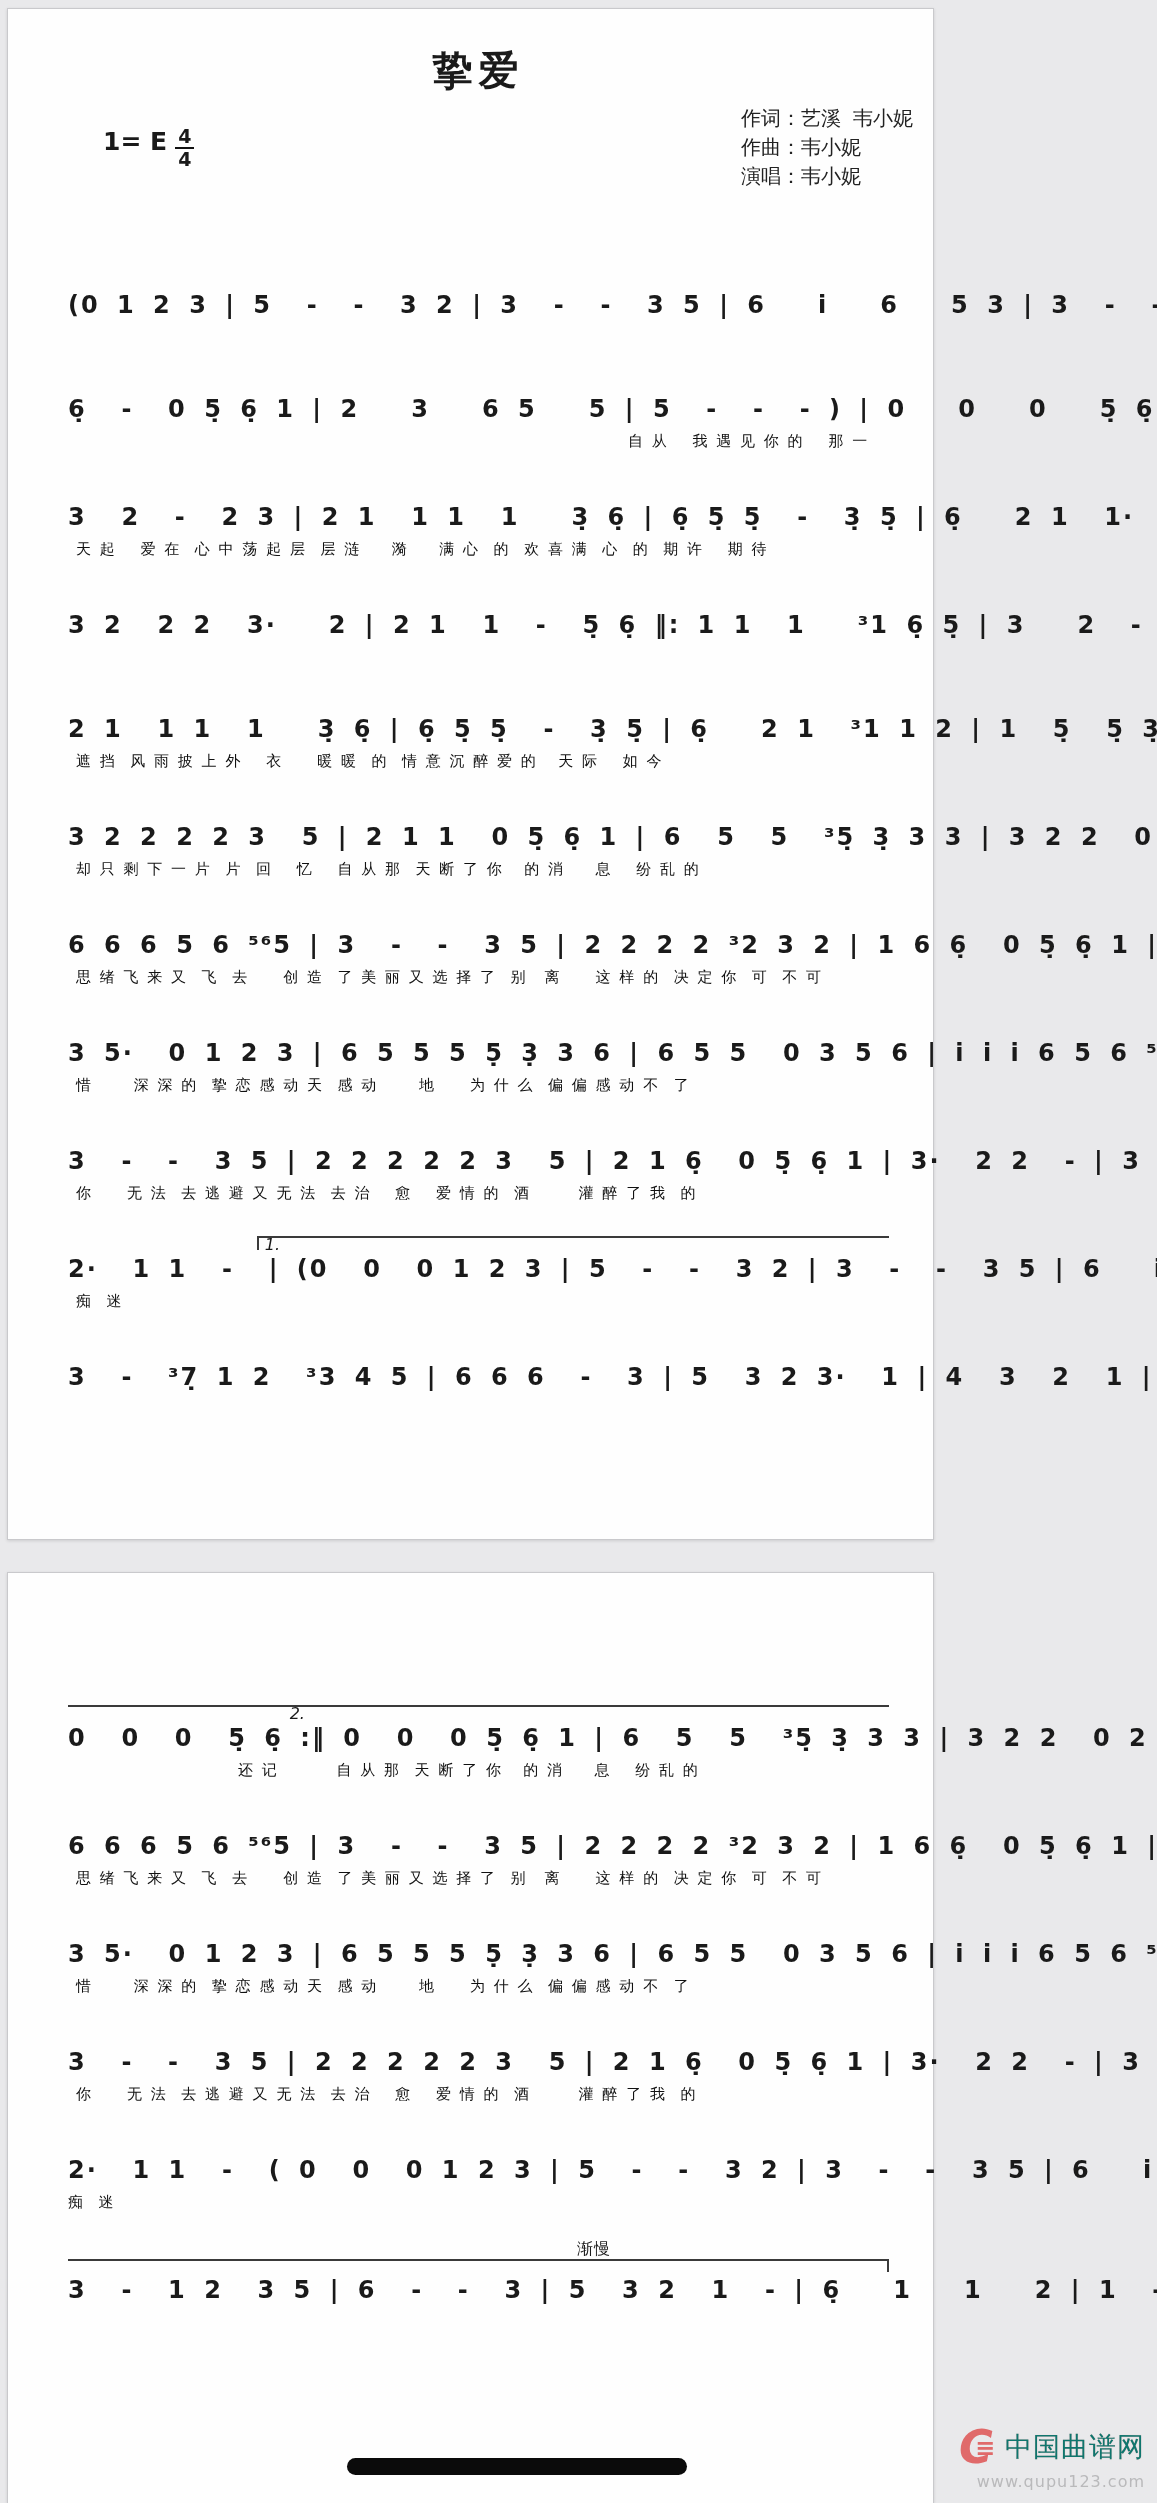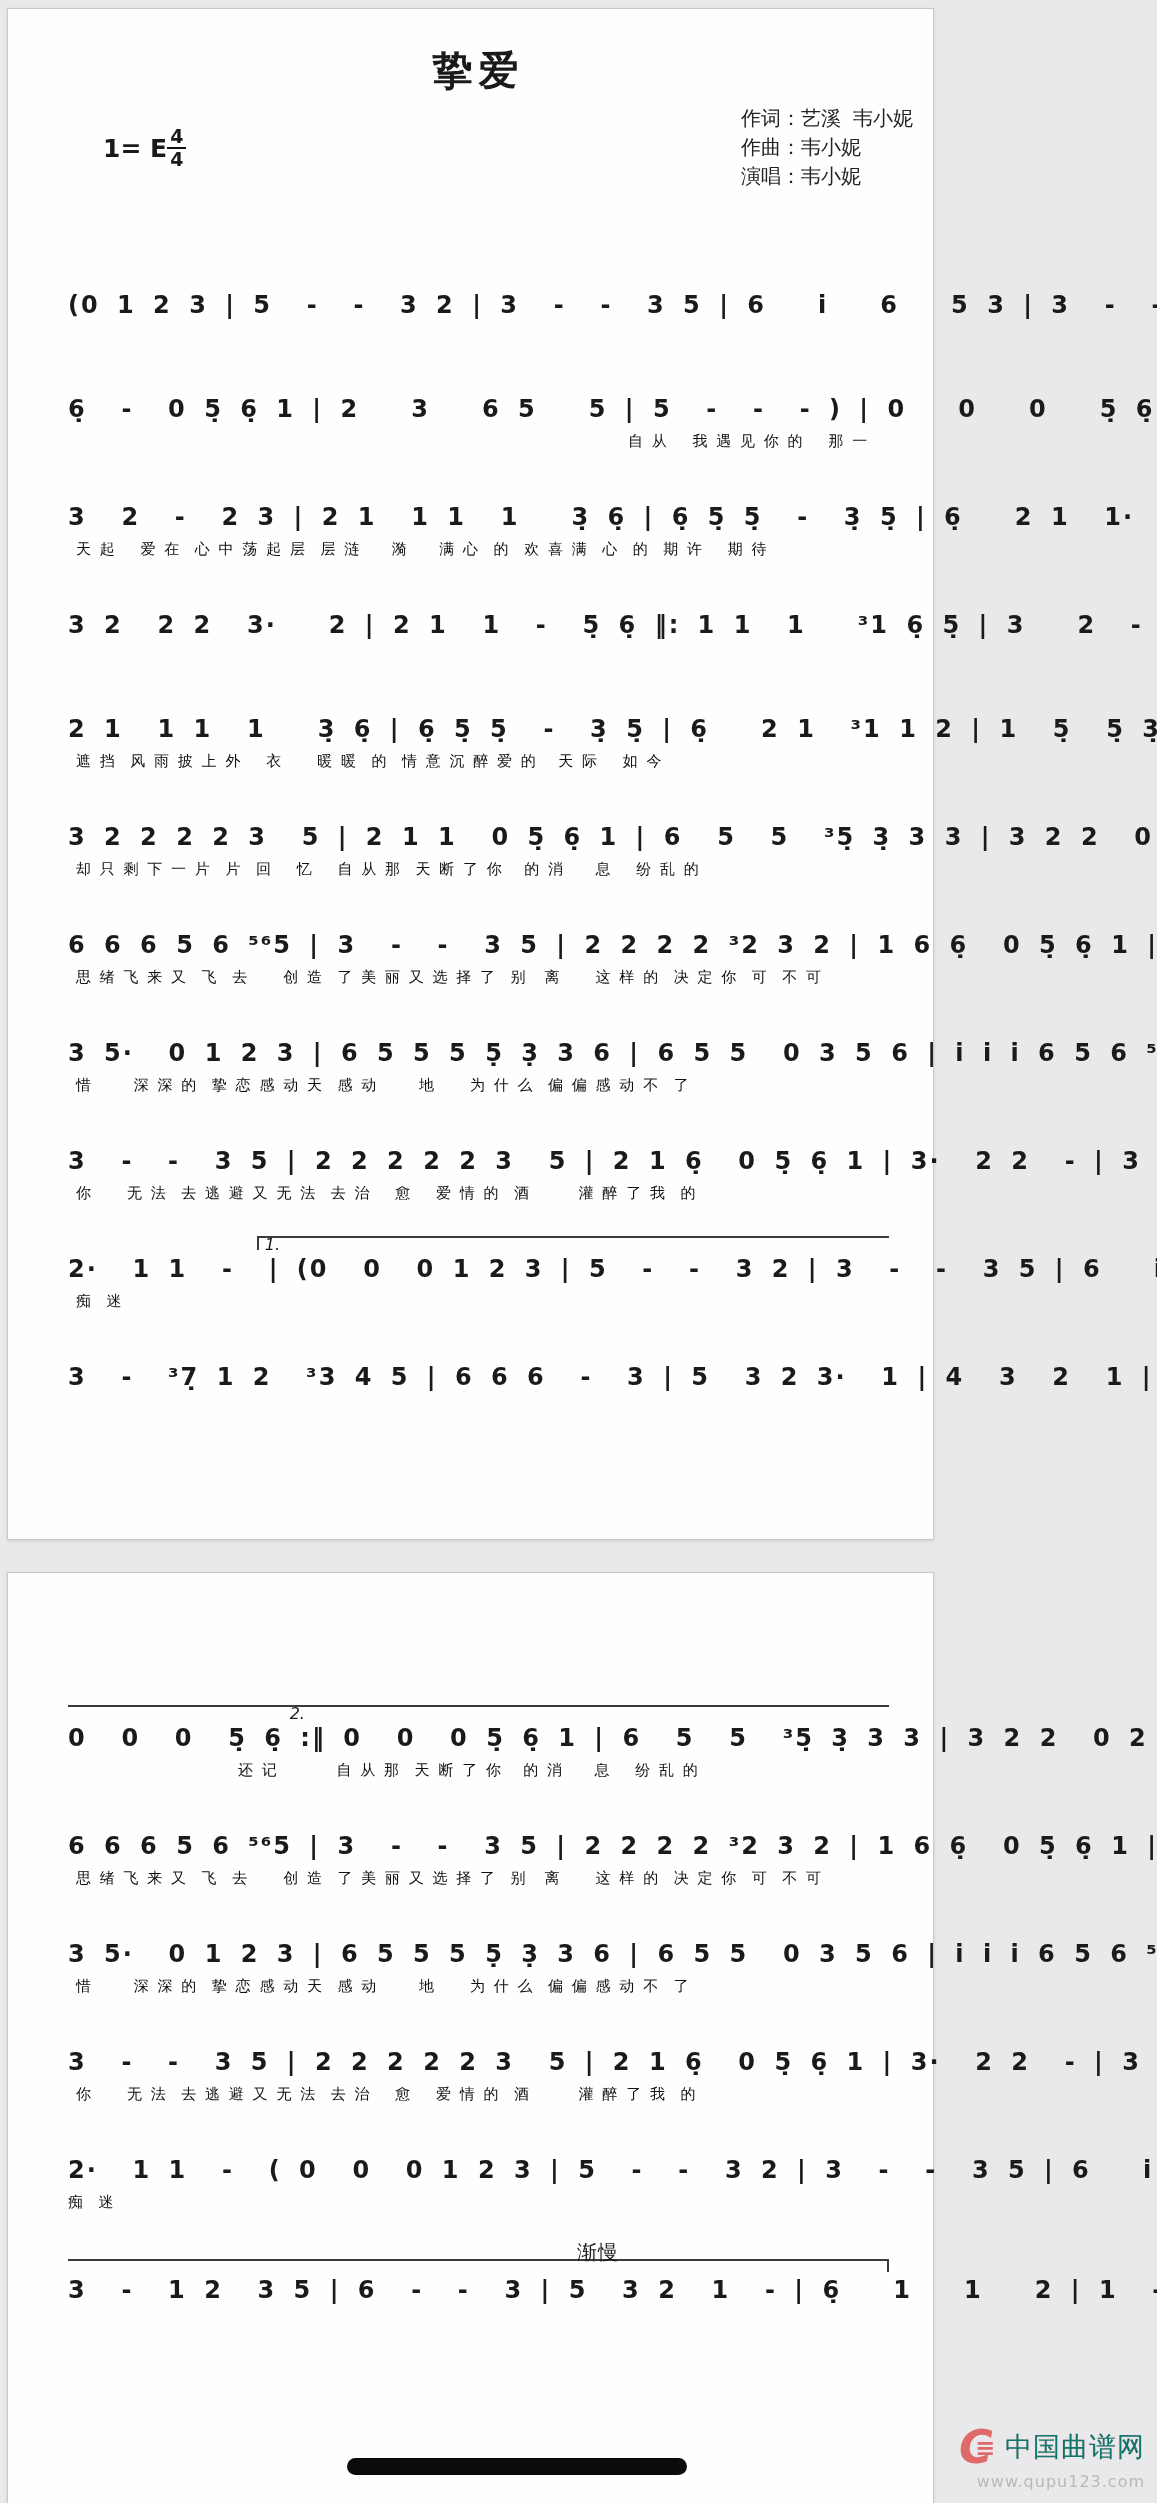--- a/index.html
+++ b/index.html
@@ -22,21 +22,21 @@
     text-align:center;font-size:40px;font-weight:700;
     letter-spacing:6px;padding-top:34px;margin:0;
   }
   .credits{
     position:absolute;top:96px;right:20px;text-align:left;
     font-family:Liberation Mono, monospace;font-size:20px;line-height:29px;
     color:#222;
   }
   .keyline{
     position:absolute;top:118px;left:95px;font-size:25px;font-weight:700;
-    display:flex;align-items:center;
+    display:flex;gap:8px;
   }
   .frac{display:inline-flex;flex-direction:column;align-items:center;
     font-size:19px;line-height:19px;font-weight:700;}
   .frac .top{border-bottom:2px solid #111;padding:0 3px 1px;}
   .frac .bot{padding-top:1px;}
 
   .systems{position:relative;}
   #page1 .systems{padding-top:190px;}
   #page2 .systems{padding-top:148px;}
   .system{position:relative;margin-bottom:44px;min-height:60px;}
@@ -54,21 +54,21 @@
   }
   .volta-label{
     position:absolute;left:6px;top:0;font-size:16px;font-style:italic;
     font-weight:400;line-height:14px;
   }
   .endline{
     position:absolute;top:-14px;left:0;right:0;height:11px;
     border-top:2px solid #3a3a3a;border-right:2px solid #3a3a3a;
   }
   .tempo{
-    position:absolute;top:-34px;left:62%;font-size:20px;font-weight:400;
+    position:absolute;top:-34px;left:62%;font-size:16px;font-weight:400;
     letter-spacing:1px;
   }
   .sys-last{margin-top:56px;}
 
   .home-indicator{
     position:absolute;left:347px;top:2458px;width:340px;height:17px;
     border-radius:9px;background:#0b0b0b;
   }
   .watermark{
     position:absolute;right:12px;top:2424px;width:300px;

